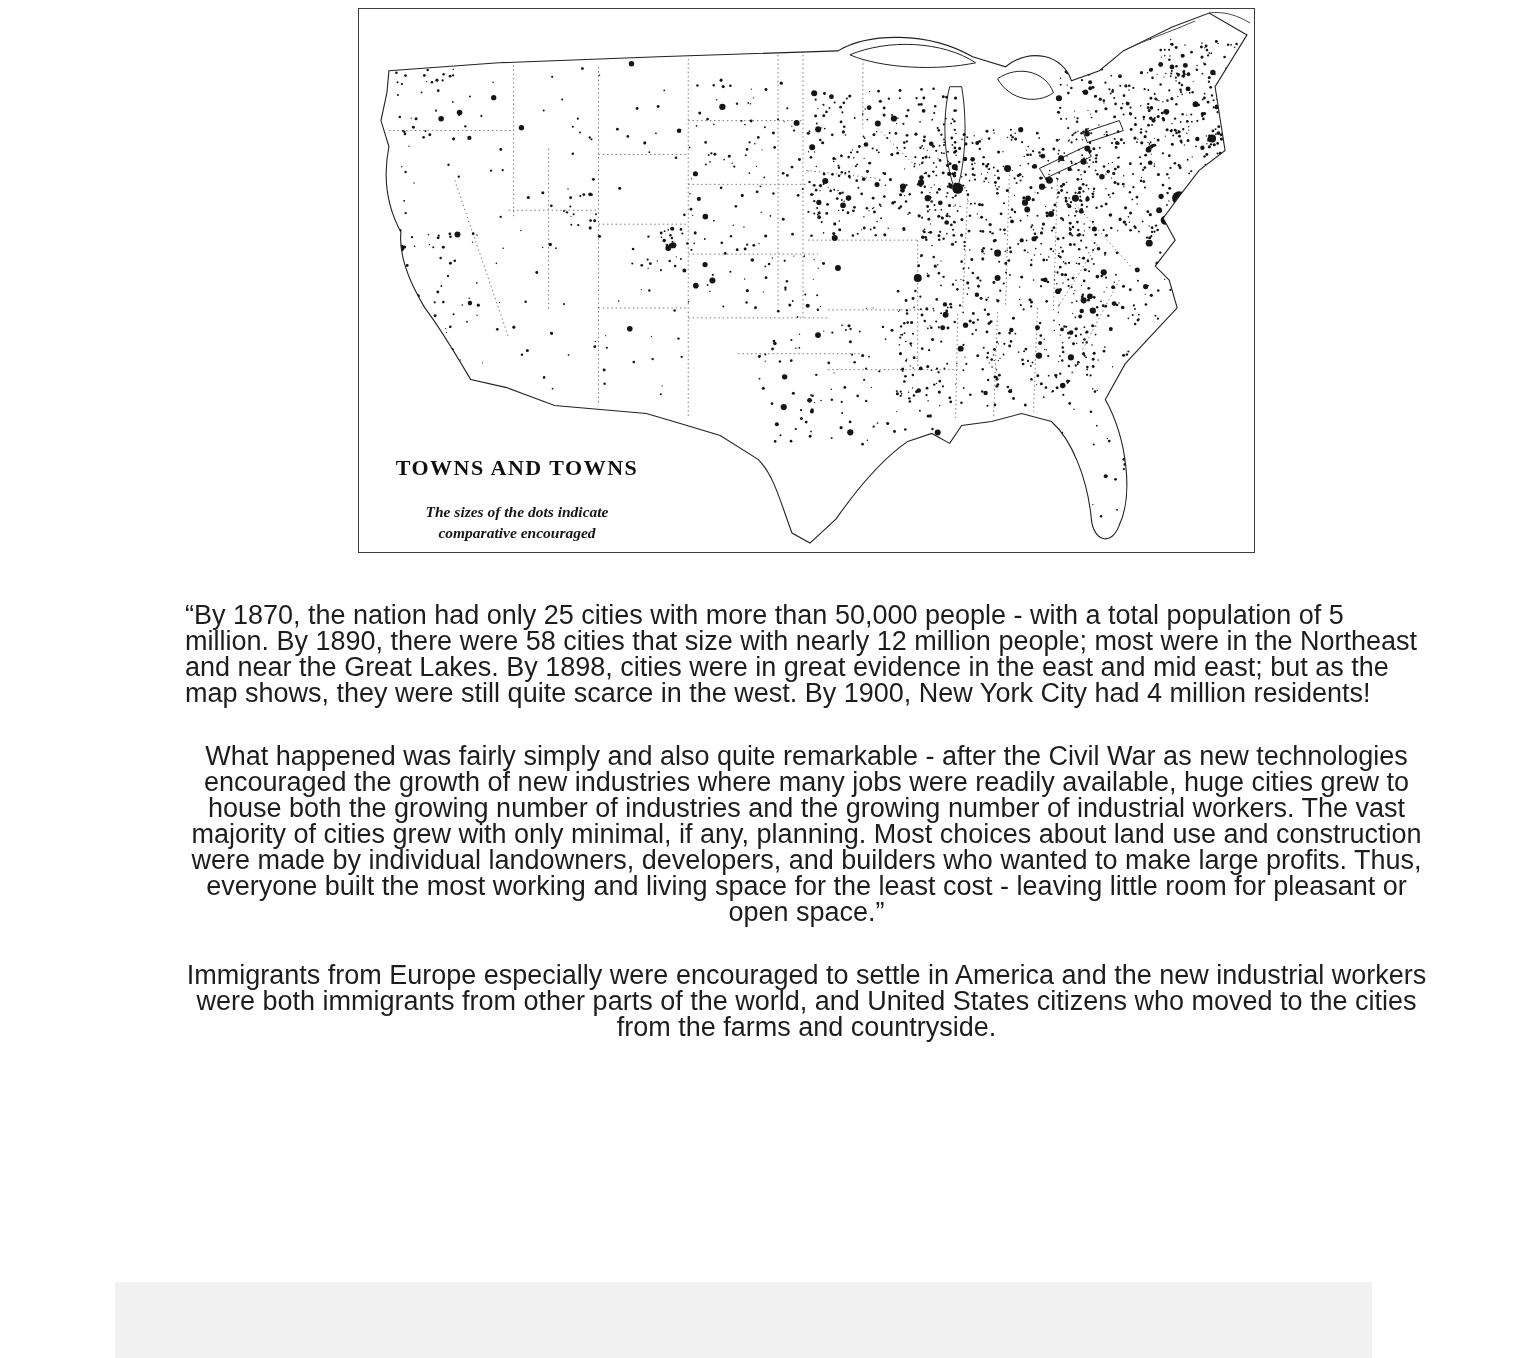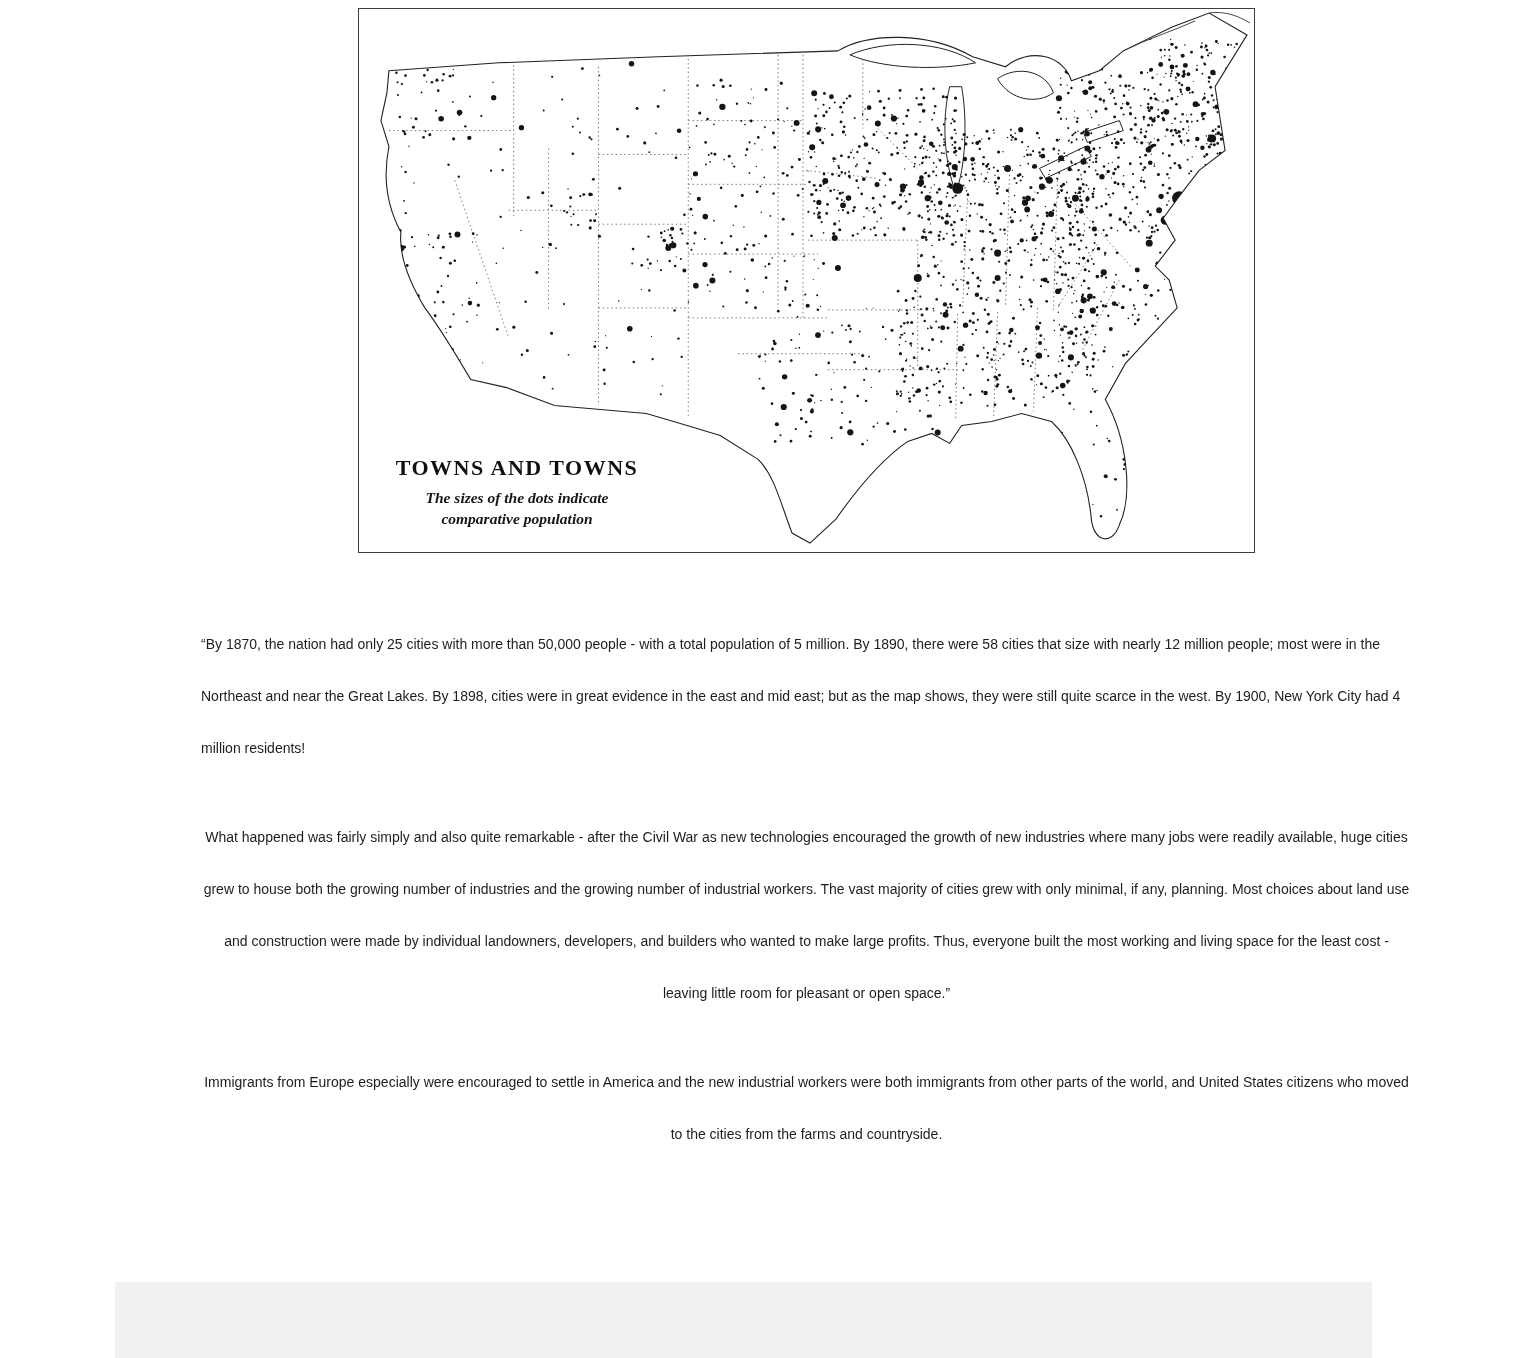--- a/index.html
+++ b/index.html
@@ -16,31 +16,31 @@
   .map-legend{
     position:absolute;left:20px;top:446px;width:276px;text-align:center;
     background:transparent;
   }
   .legend-title{
     font-family:"Liberation Serif",serif;font-weight:bold;font-size:22px;
     letter-spacing:1.5px;color:#101010;white-space:nowrap;
   }
   .legend-caption{
     font-family:"Liberation Serif",serif;font-style:italic;font-weight:bold;
-    font-size:15.5px;line-height:21px;color:#161616;margin-top:6px;
+    font-size:15.5px;line-height:21px;color:#161616;margin-top:20px;
   }
   .content{
     position:absolute;left:185px;top:602px;width:1243px;
   }
   .doc-heading{
     text-align:center;font-weight:bold;font-size:22.5px;color:#101010;
     margin:0 0 46px 0;
   }
   .content p{
-    font-size:14px;line-height:52px;margin:16px;color:#1d1d1d;
+    font-size:27px;line-height:26px;margin:0;color:#1d1d1d;
   }
   .content p + p{margin-top:37px;text-align:center;}
   .footer-bar{
     position:absolute;left:115px;top:1282px;width:1257px;height:76px;
     background:#f1f1f1;
   }
 </style>
 </head>
 <body>
 
@@ -2152,21 +2152,21 @@
         <circle cx="585.0" cy="320.0" r="2.50"></circle>
         <circle cx="680.0" cy="320.0" r="2.50"></circle>
         <circle cx="780.0" cy="262.0" r="2.50"></circle>
       </g>
   </svg>
 
   <div class="map-legend">
     <div class="legend-title">TOWNS AND TOWNS</div>
     <div class="legend-caption">
       <div>The sizes of the dots indicate</div>
-      <div>comparative population</div>
+      <div>comparative encouraged</div>
     </div>
   </div>
 </figure>
 
 <div class="content">
   <p>“By 1870, the nation had only 25 cities with more than 50,000 people - with a total population of 5 million. By 1890, there were 58 cities that size with nearly 12 million people; most were in the Northeast and near the Great Lakes. By 1898, cities were in great evidence in the east and mid east; but as the map shows, they were still quite scarce in the west. By 1900, New York City had 4 million residents!</p>
   <p>What happened was fairly simply and also quite remarkable - after the Civil War as new technologies encouraged the growth of new industries where many jobs were readily available, huge cities grew to house both the growing number of industries and the growing number of industrial workers. The vast majority of cities grew with only minimal, if any, planning. Most choices about land use and construction were made by individual landowners, developers, and builders who wanted to make large profits. Thus, everyone built the most working and living space for the least cost - leaving little room for pleasant or open space.”</p>
   <p>Immigrants from Europe especially were encouraged to settle in America and the new industrial workers were both immigrants from other parts of the world, and United States citizens who moved to the cities from the farms and countryside.</p>
 </div>
 

